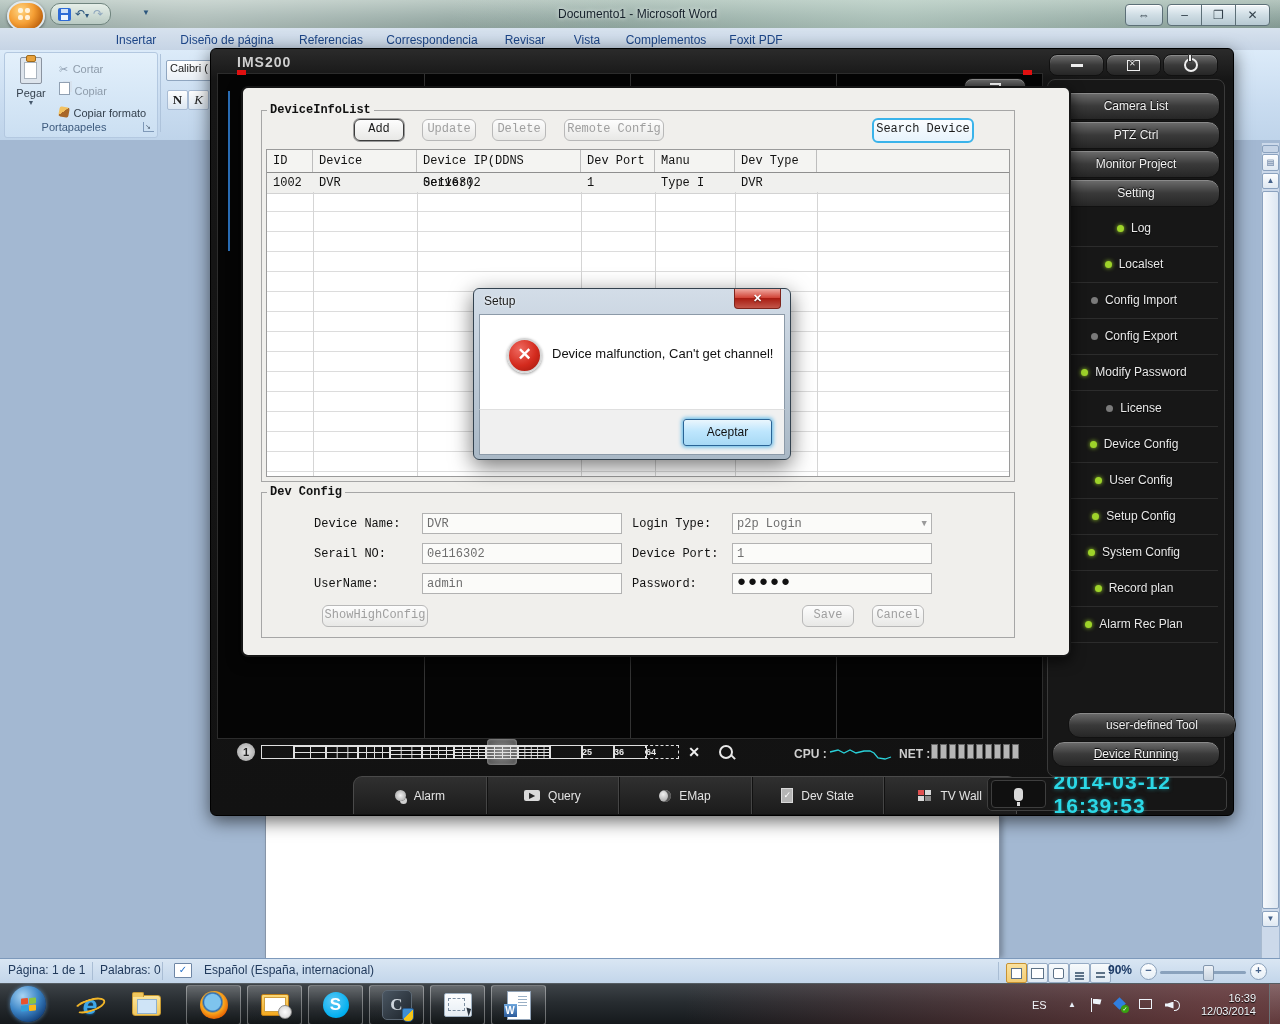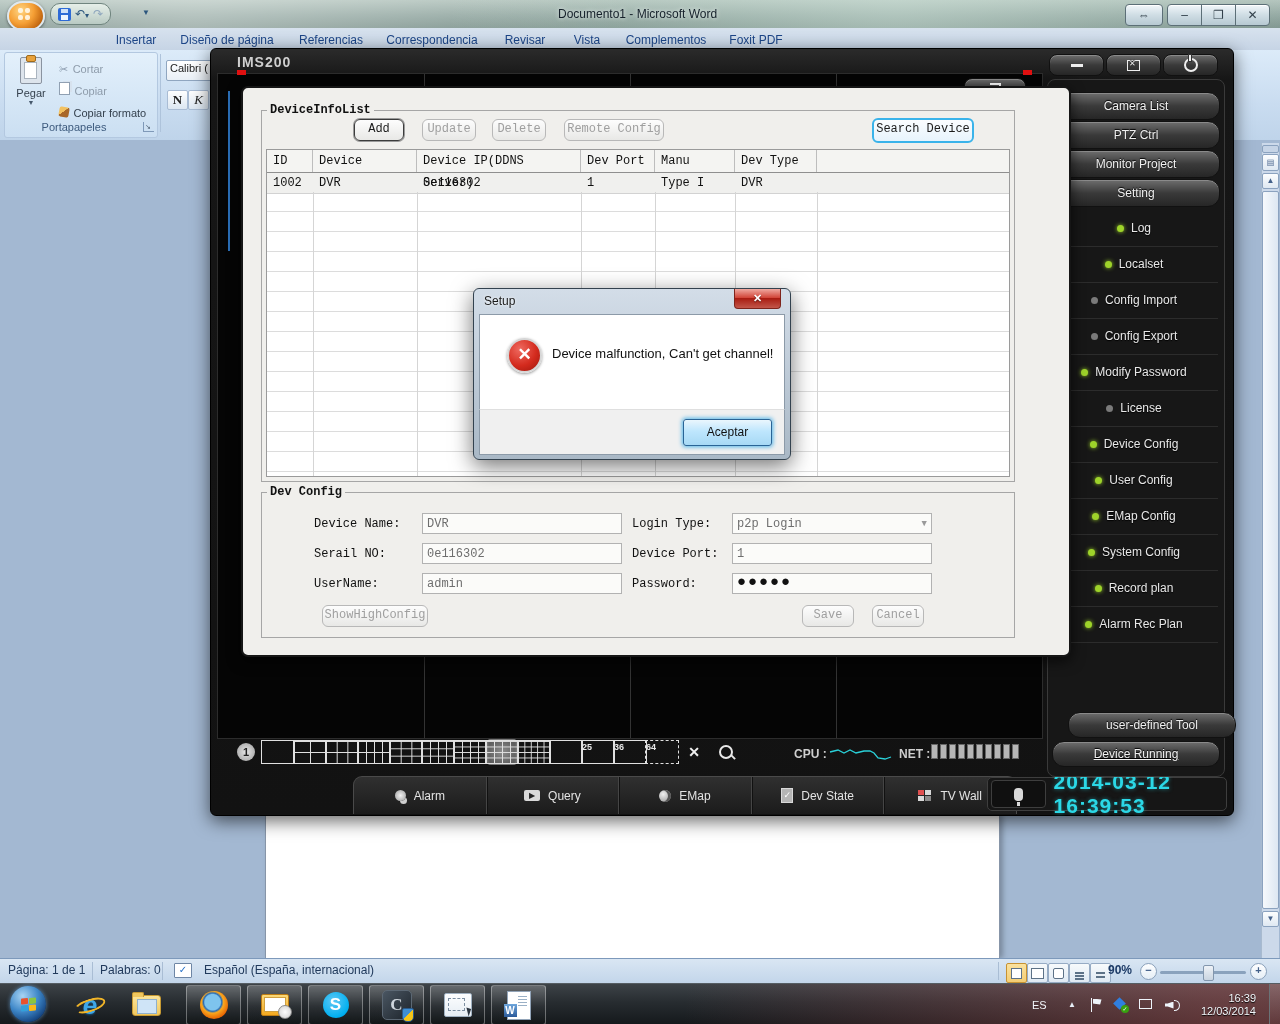--- a/index.html
+++ b/index.html
@@ -73,21 +73,21 @@
   .videoarea{background:#050505;border:1px solid #2c2c2c;}
   .vline{position:absolute;top:0;bottom:0;width:1px;background:#333;}
   .redmark{position:absolute;width:9px;height:5px;background:#e01010;}
   .sbframe{background:#171717;border:1px solid #3a3a3a;border-radius:8px;}
   .menuitem{position:absolute;left:2px;width:168px;height:36px;display:flex;align-items:center;
     justify-content:center;gap:7px;border-bottom:1px solid #2c2c2c;cursor:default;}
   .menuitem span.lbl{color:#e8e8e8;font-size:12px;text-shadow:0 1px 1px #000;}
   .dot{width:7px;height:7px;border-radius:50%;}
   .dot.on{background:#9ed32a;box-shadow:0 0 4px #9ed32a;}
   .dot.off{background:#7a7a7a;}
-  .lt{width:18px;height:24px;border:1px solid #e0e0e0;box-sizing:border-box;padding-left:32px;}
+  .lt{width:18px;height:14px;border:1px solid #e0e0e0;box-sizing:border-box;padding-left:32px;}
   .ltwrap{width:30px;height:26px;display:flex;align-items:center;justify-content:center;border-radius:4px;}
   .ltwrap.active{background:radial-gradient(#8e8e8e,#4c4c4c);box-shadow:inset 0 0 3px #aaa;}
   .g4{background-image:linear-gradient(to right,#e0e0e0 1px,transparent 1px),linear-gradient(to bottom,#e0e0e0 1px,transparent 1px);background-size:50% 50%;}
   .g6{background-image:linear-gradient(to right,#e0e0e0 1px,transparent 1px),linear-gradient(to bottom,#e0e0e0 1px,transparent 1px);background-size:33.4% 50%;}
   .g8{background-image:linear-gradient(to right,#e0e0e0 1px,transparent 1px),linear-gradient(to bottom,#e0e0e0 1px,transparent 1px);background-size:25% 50%;}
   .g9{background-image:linear-gradient(to right,#e0e0e0 1px,transparent 1px),linear-gradient(to bottom,#e0e0e0 1px,transparent 1px);background-size:33.4% 33.4%;}
   .g12{background-image:linear-gradient(to right,#e0e0e0 1px,transparent 1px),linear-gradient(to bottom,#e0e0e0 1px,transparent 1px);background-size:25% 33.4%;}
   .g16{background-image:linear-gradient(to right,#e0e0e0 1px,transparent 1px),linear-gradient(to bottom,#e0e0e0 1px,transparent 1px);background-size:25% 25%;}
   .g20{background-image:linear-gradient(to right,#e0e0e0 1px,transparent 1px),linear-gradient(to bottom,#e0e0e0 1px,transparent 1px);background-size:20% 25%;}
   .ltnum{font-size:9px;font-weight:bold;color:#e8e8e8;text-align:center;line-height:12px;}
@@ -452,21 +452,21 @@
       <div class="menuitem" style="top:310px;">
         <span class="dot off"></span>
           <span class="lbl">License</span>
         </div>
       <div class="menuitem" style="top:382px;">
         <span class="dot on"></span>
           <span class="lbl">User Config</span>
         </div>
       <div class="menuitem" style="top:418px;">
         <span class="dot on"></span>
-          <span class="lbl">EMap Config</span>
+          <span class="lbl">Setup Config</span>
         </div>
       <div class="menuitem" style="top:454px;">
         <span class="dot on"></span>
           <span class="lbl">System Config</span>
         </div>
       <div class="menuitem" style="top:490px;">
         <span class="dot on"></span>
           <span class="lbl">Record plan</span>
         </div>
       <div class="menuitem" style="top:526px;">

